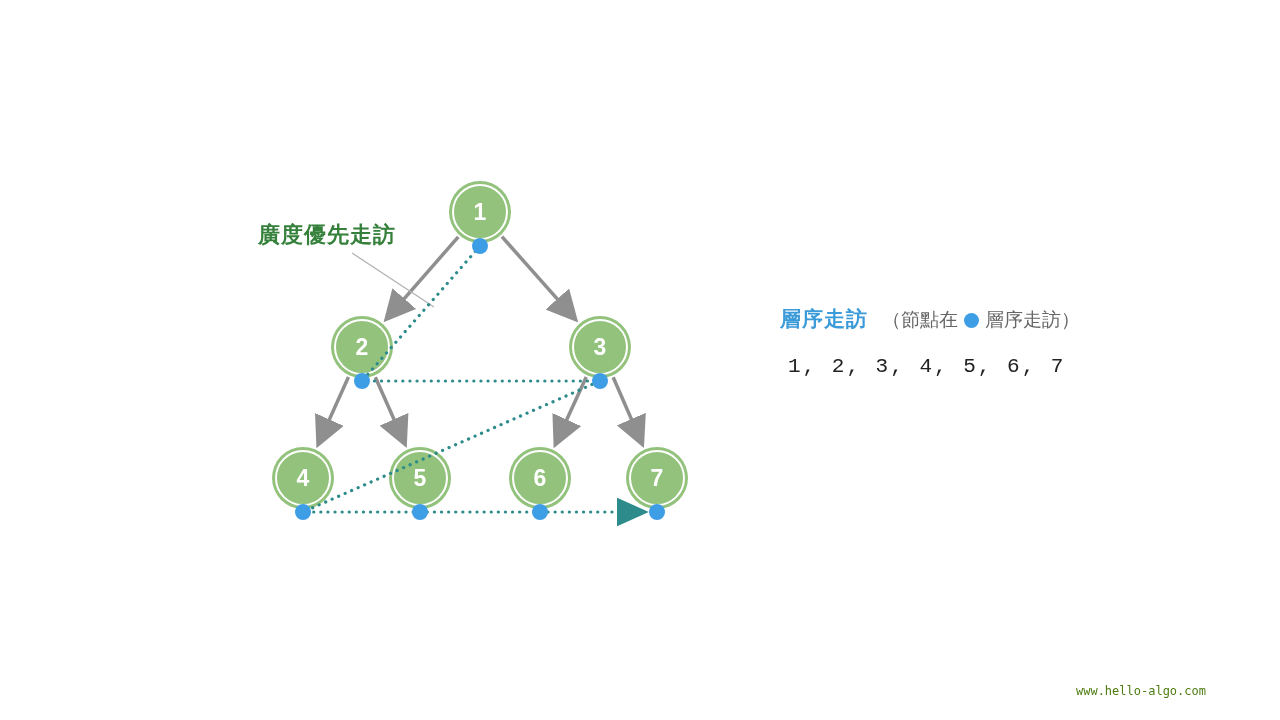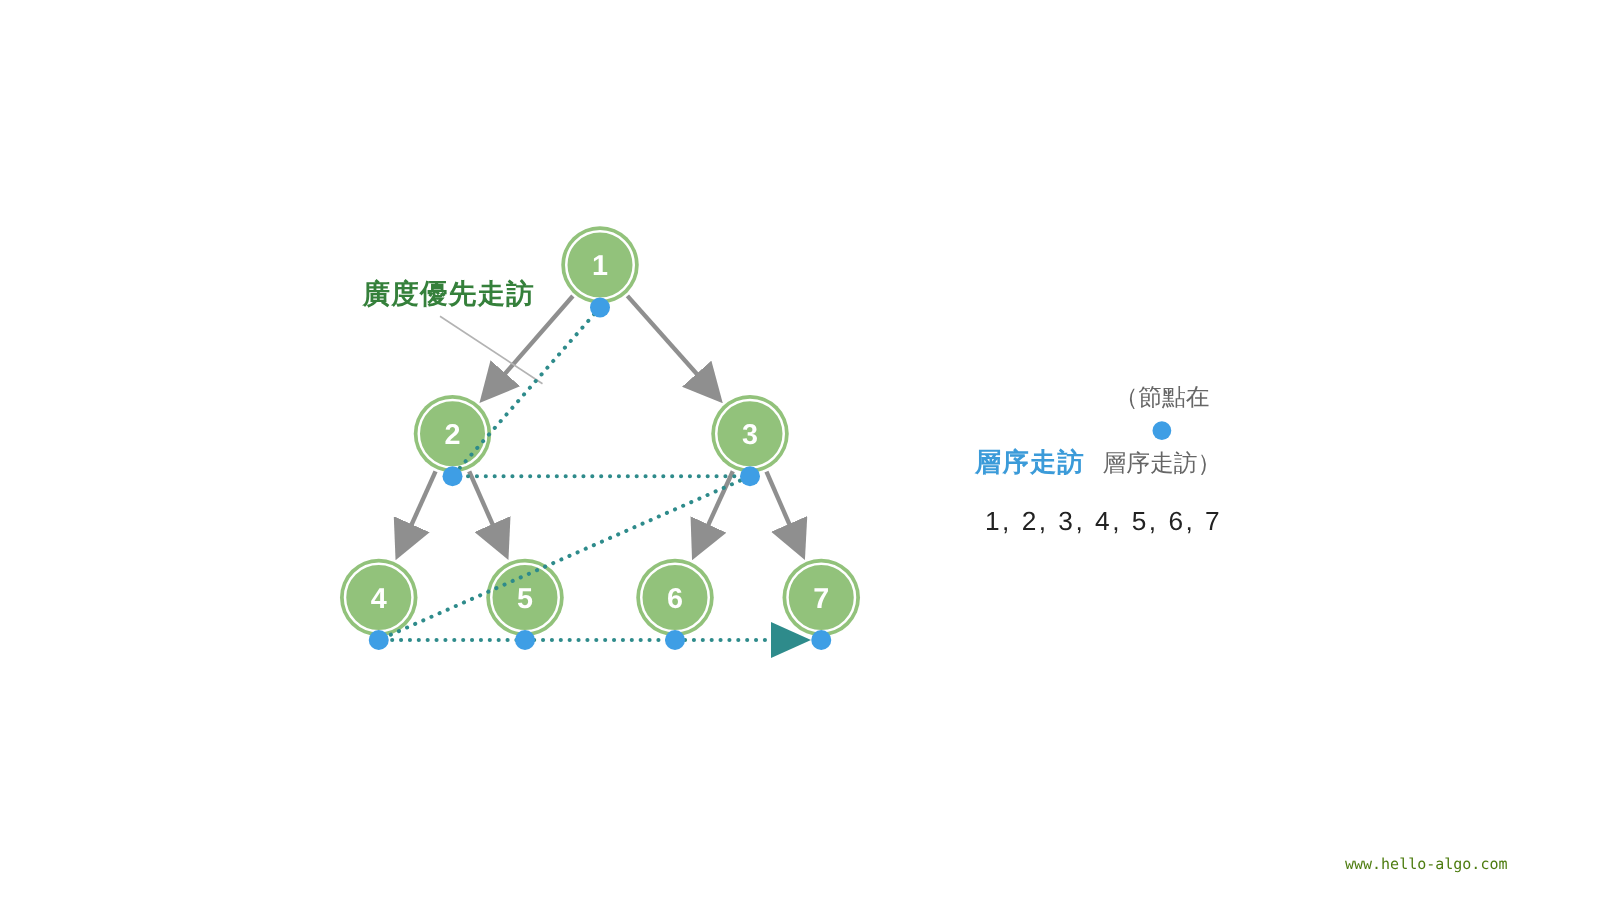--- a/index.html
+++ b/index.html
@@ -31,31 +31,30 @@
   .legend-title{
     font-size:21px;
     font-weight:bold;
     letter-spacing:1px;
   }
   .legend-note{
     font-size:19px;
     display:inline-flex;
     align-items:center;
     gap:6px;
-    flex-direction:column;
   }
   .legend-dot{
     display:inline-block;
     width:15px;height:15px;
     border-radius:50%;
   }
   .legend-seq{
     margin-top:22px;
     margin-left:8px;
-    font-family:Liberation Sans, sans-serif;
+    font-family:Liberation Mono, monospace;
     font-size:21px;
     letter-spacing:2px;
     color:#222222;
   }
   .watermark{
     position:absolute;
     right:74px;bottom:22px;
     font-family:"DejaVu Sans Mono", monospace;
     font-size:12px;
     color:#4d7c0f;
@@ -119,21 +118,21 @@
       <polyline points="480,246 362,381 600,381 303,512 420,512 540,512 644,512" fill="none" stroke="#2E8B8B" stroke-width="3.2" stroke-dasharray="0.1 7" stroke-linecap="round" marker-end="url(#arrow-path)"></polyline>
       <circle cx="480" cy="246" r="8" fill="#3E9EE5"></circle>
       <circle cx="362" cy="381" r="8" fill="#3E9EE5"></circle>
       <circle cx="600" cy="381" r="8" fill="#3E9EE5"></circle>
       <circle cx="303" cy="512" r="8" fill="#3E9EE5"></circle>
       <circle cx="420" cy="512" r="8" fill="#3E9EE5"></circle>
       <circle cx="540" cy="512" r="8" fill="#3E9EE5"></circle>
       <circle cx="657" cy="512" r="8" fill="#3E9EE5"></circle>
     </svg>
 
-  <div class="bfs-label" style="color: rgb(53, 128, 59); margin-left: 32px;">廣度優先走訪</div>
+  <div class="bfs-label" style="color: rgb(53, 128, 59);">廣度優先走訪</div>
 
   <div class="legend">
     <div class="legend-line1">
       <span class="legend-title" style="color: rgb(59, 155, 217);">層序走訪</span>
       <span class="legend-note" style="color: rgb(102, 102, 102);">
         <span>（節點在</span>
         <span class="legend-dot" style="background: rgb(62, 158, 229);"></span>
         <span>層序走訪）</span>
       </span>
     </div>

